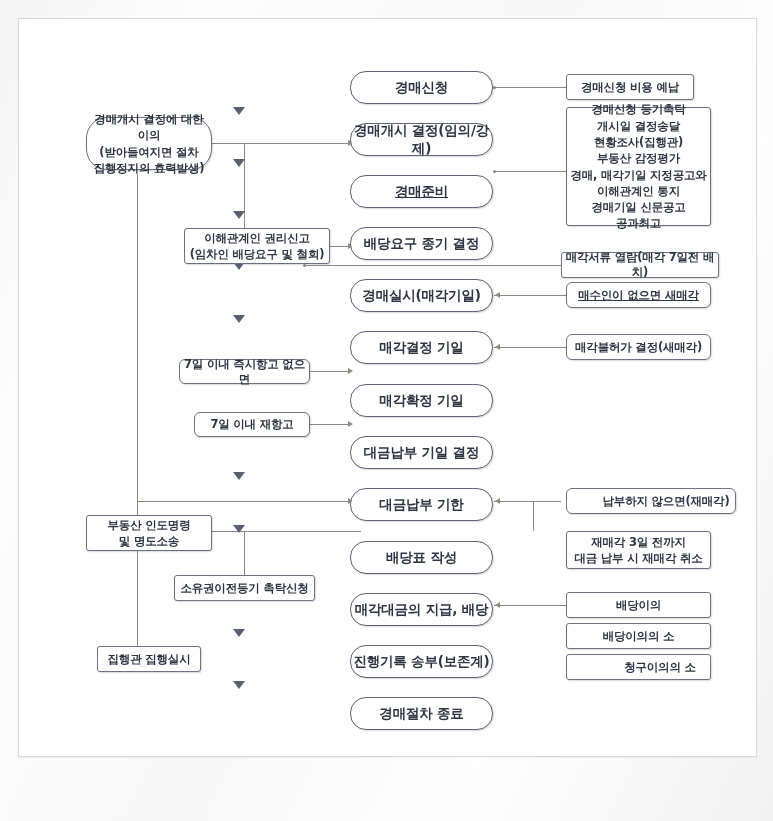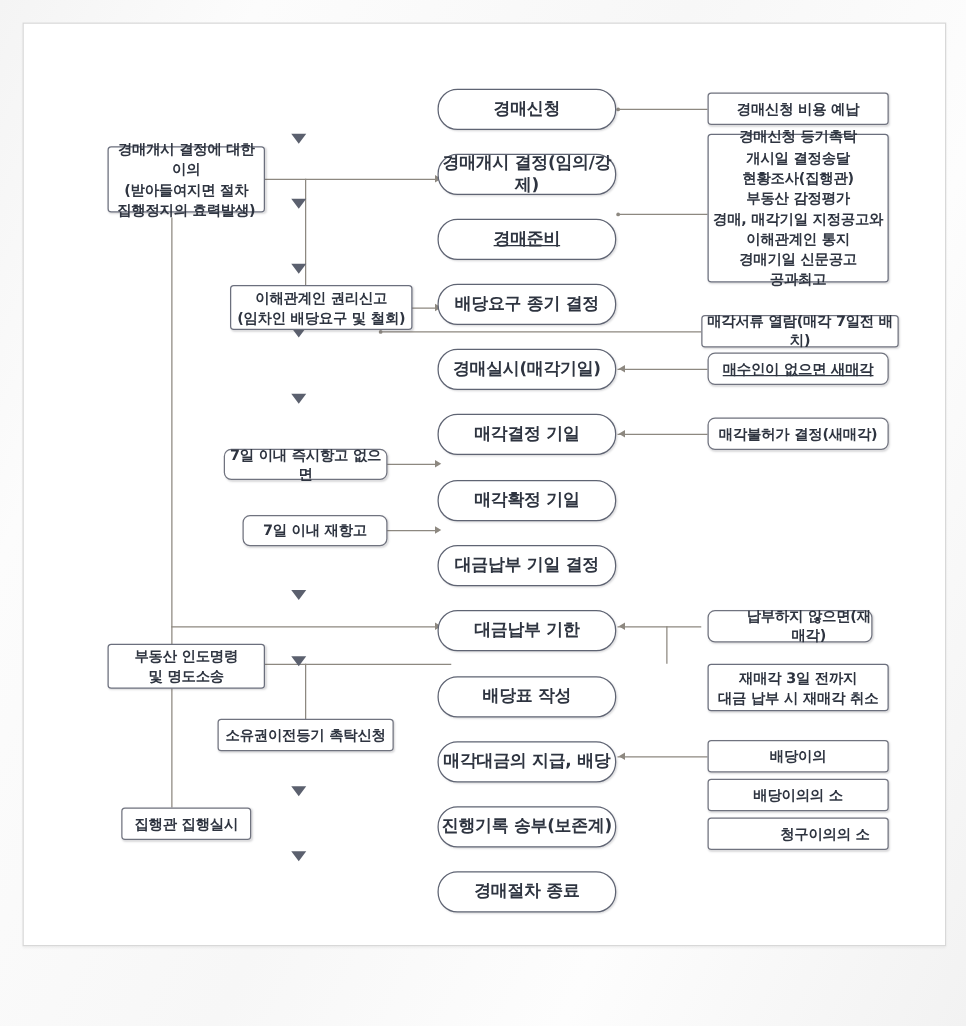--- a/index.html
+++ b/index.html
@@ -235,56 +235,56 @@
       <div class="node main" style="left:331px; top:469px; width:143px; height:33px;">대금납부 기한</div>
 
       <div class="node main" style="left:331px; top:522px; width:143px; height:33px;">배당표 작성</div>
 
       <div class="node main" style="left:331px; top:574px; width:143px; height:33px;">매각대금의 지급, 배당</div>
 
       <div class="node main" style="left:331px; top:626px; width:143px; height:33px;">진행기록 송부(보존계)</div>
 
       <div class="node main" style="left:331px; top:678px; width:143px; height:33px;">경매절차 종료</div>
 
-      <div class="node block small" style="left:67px; top:98px; width:126px; height:53px;">경매개시 결정에 대한 이의
+      <div class="node block small" style="left:67px; top:98px; width:126px; height:53px;border-radius:21px;">경매개시 결정에 대한 이의
 (받아들여지면 절차
 집행정지의 효력발생)</div>
 
       <div class="node block small" style="left:165px; top:209px; width:146px; height:36px;">이해관계인 권리신고
 (임차인 배당요구 및 철회)</div>
 
       <div class="node side small" style="left:160px; top:340px; width:131px; height:25px;">7일 이내 즉시항고 없으면</div>
 
       <div class="node side small" style="left:175px; top:393px; width:116px; height:25px;">7일 이내 재항고</div>
 
       <div class="node block small" style="left:67px; top:496px; width:126px; height:36px;">부동산 인도명령
 및 명도소송</div>
 
       <div class="node side-sq small" style="left:155px; top:556px; width:141px; height:26px;">소유권이전등기 촉탁신청</div>
 
       <div class="node side-sq small" style="left:78px; top:627px; width:104px; height:26px;">집행관 집행실시</div>
 
-      <div class="node side-sq small" style="left:547px; top:55px; width:145px; height:26px;">경매신청 비용 예납</div>
+      <div class="node side-sq small" style="left:547px; top:55px; width:128px; height:26px;">경매신청 비용 예납</div>
 
       <div class="node block small" style="left:547px; top:88px; width:145px; height:119px;">경매신청 등기촉탁
 개시일 결정송달
 현황조사(집행관)
 부동산 감정평가
 경매, 매각기일 지정공고와
 이해관계인 통지
 경매기일 신문공고
 공과최고</div>
 
       <div class="node side-sq small" style="left:542px; top:233px; width:158px; height:26px;">매각서류 열람(매각 7일전 배치)</div>
 
       <div class="node side small" style="left:547px; top:263px; width:145px; height:26px;text-decoration:underline;">매수인이 없으면 새매각</div>
 
       <div class="node side small" style="left:547px; top:315px; width:145px; height:26px;">매각불허가 결정(새매각)</div>
 
-      <div class="node side small" style="left:547px; top:469px; width:132px; height:26px;padding-left:30px;">납부하지 않으면(재매각)</div>
+      <div class="node side small" style="left:547px; top:469px; width:170px; height:26px;padding-left:30px;">납부하지 않으면(재매각)</div>
 
       <div class="node block small" style="left:547px; top:512px; width:145px; height:38px;">재매각 3일 전까지
 대금 납부 시 재매각 취소</div>
 
       <div class="node side-sq small" style="left:547px; top:573px; width:145px; height:26px;">배당이의</div>
 
       <div class="node side-sq small" style="left:547px; top:604px; width:145px; height:26px;">배당이의의 소</div>
 
       <div class="node side-sq small" style="left:547px; top:635px; width:145px; height:26px;padding-left:43px;">청구이의의 소</div>
 

